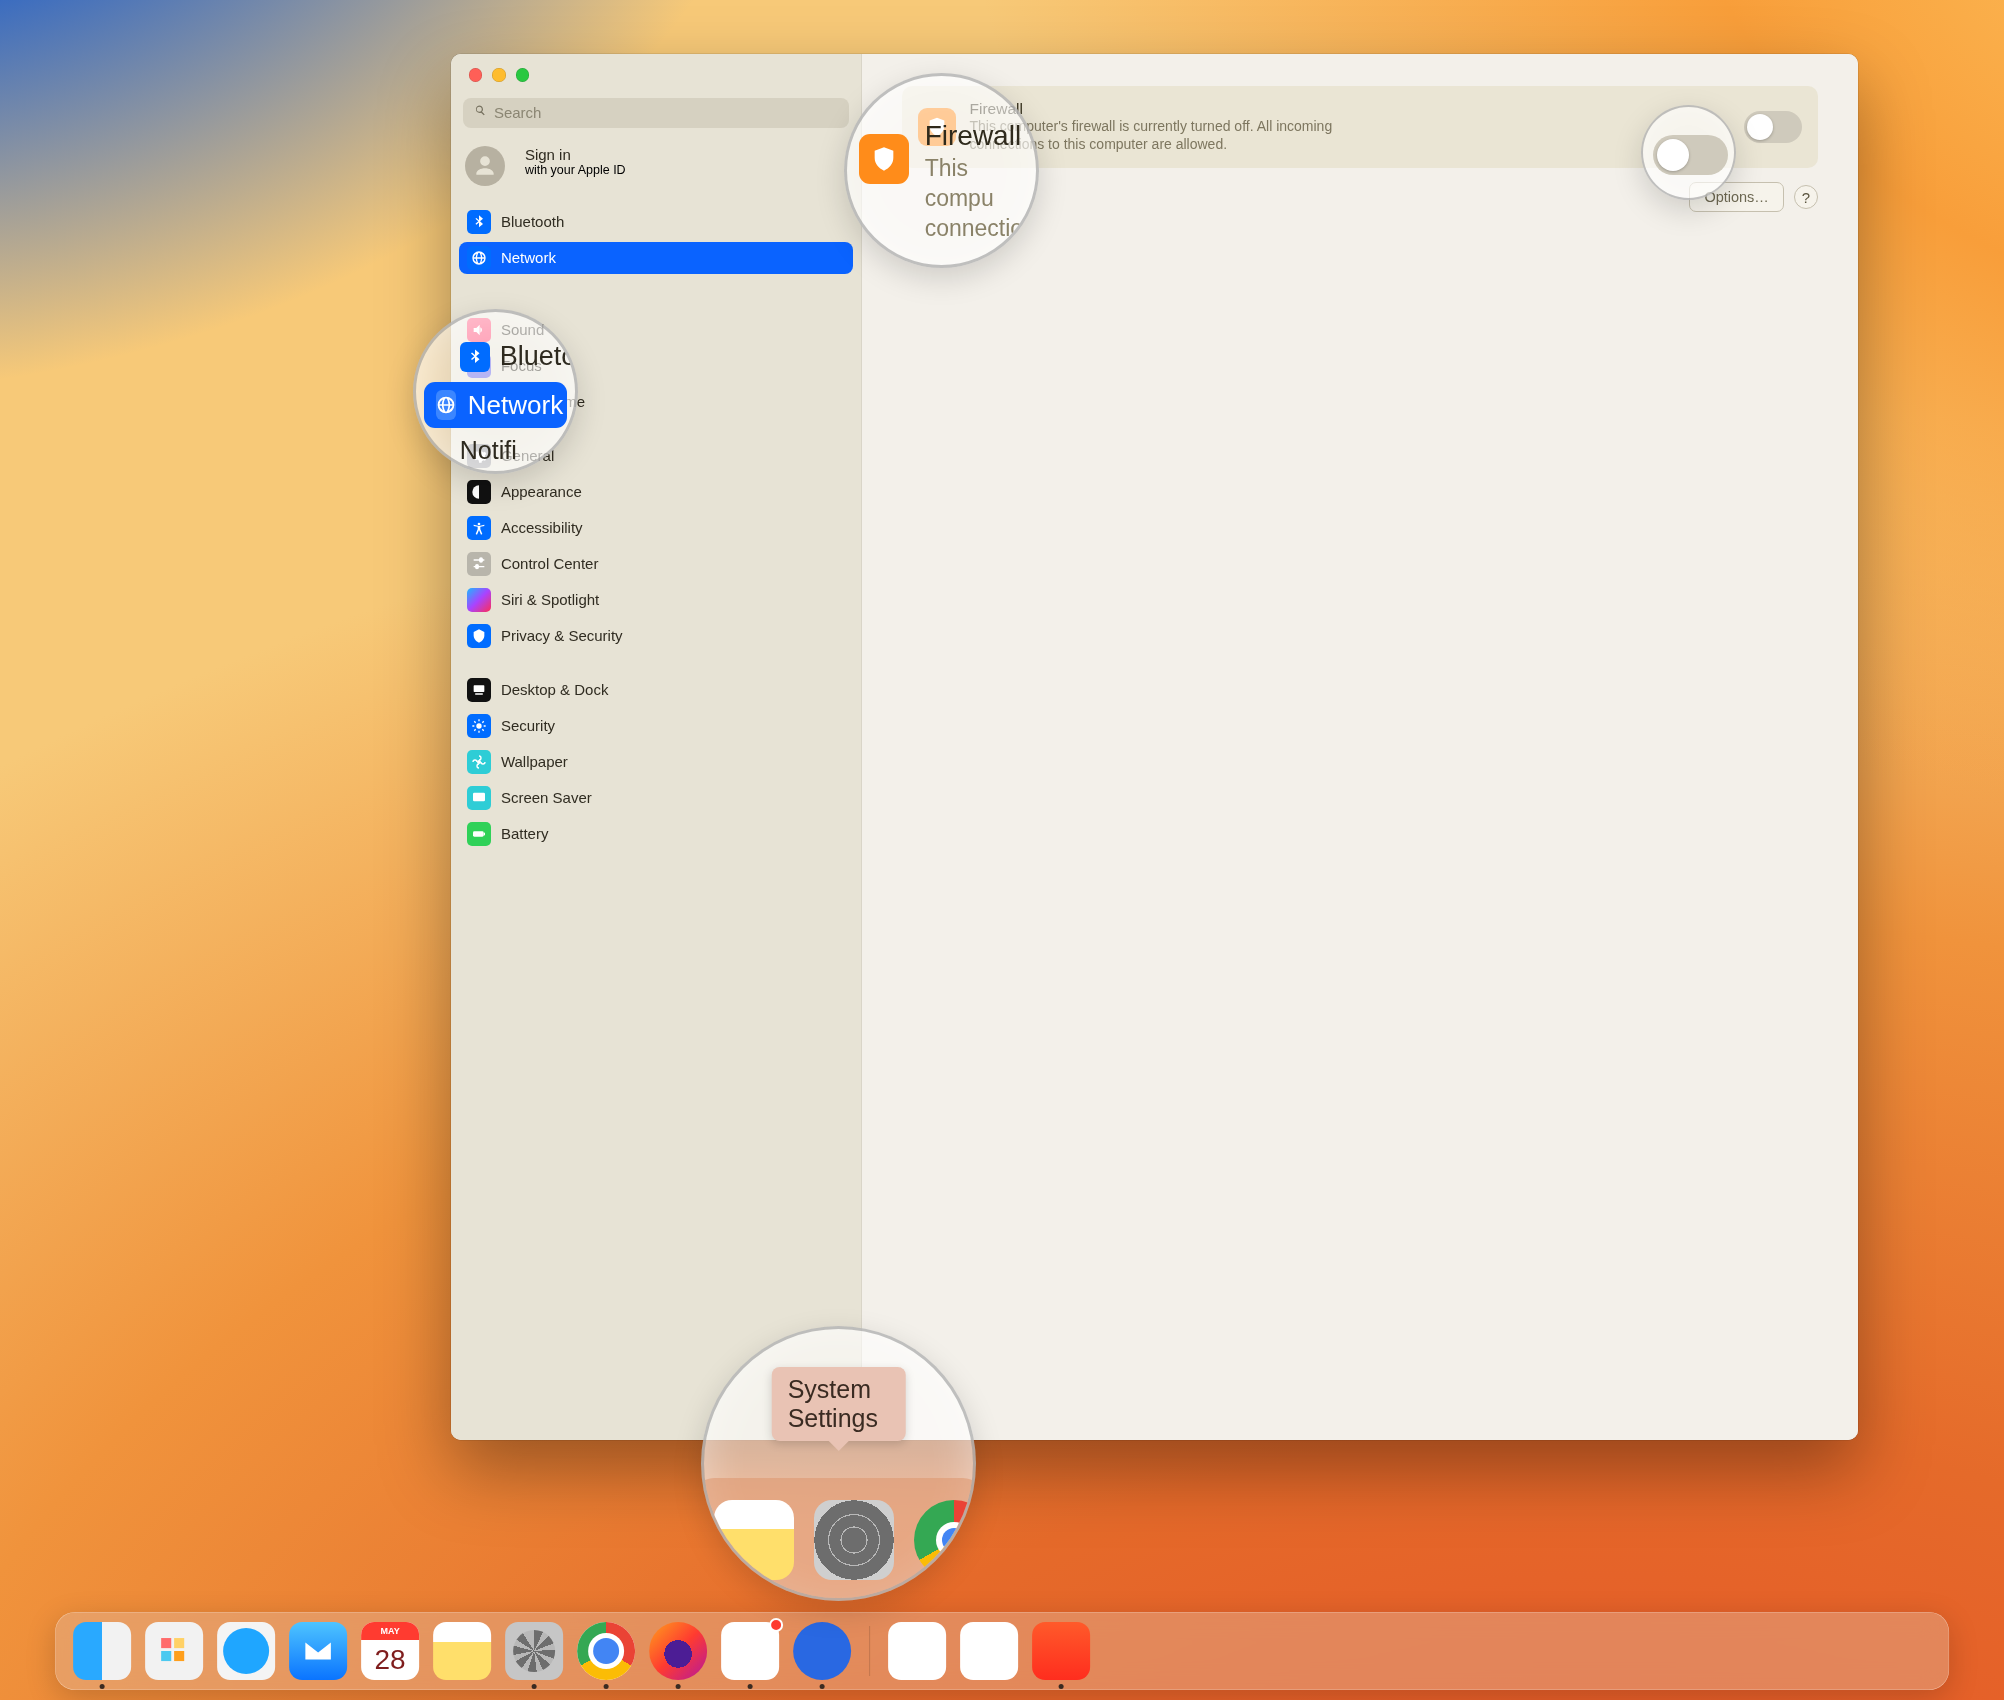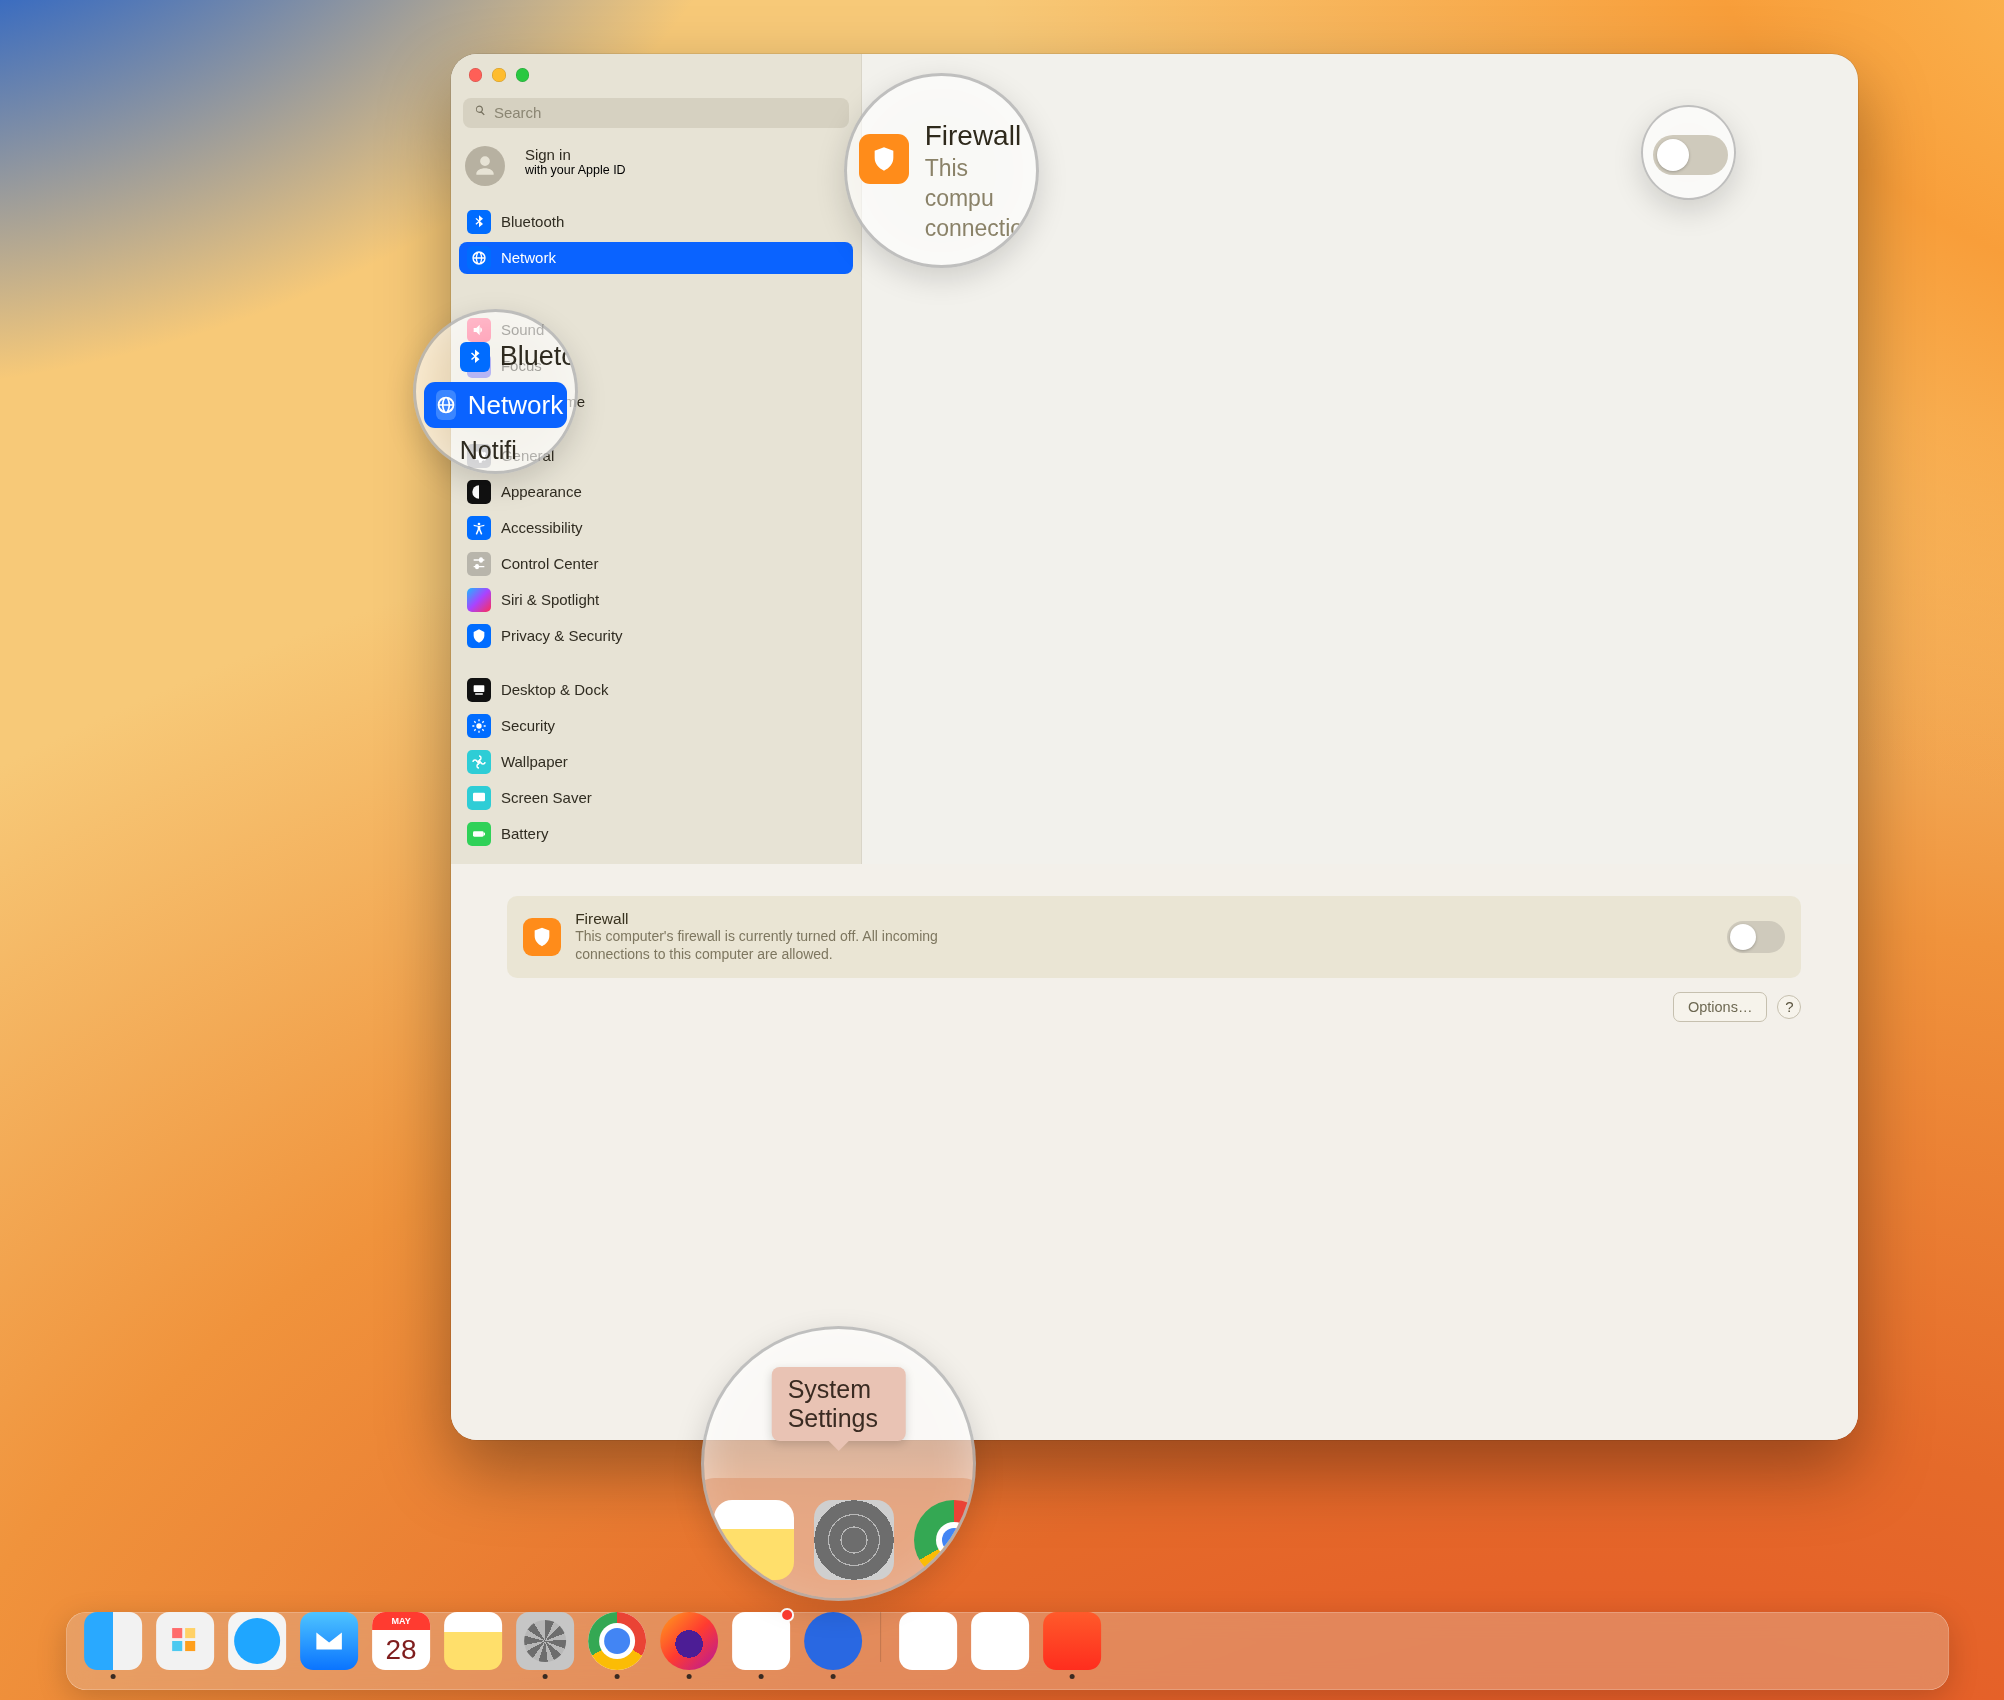--- a/index.html
+++ b/index.html
@@ -23,26 +23,25 @@
   }
 
   
   .window {
     position: absolute;
     left: 22.5%;
     top: 3.2%;
     width: 70.2%;
     height: 81.5%;
     background: #f2f1ec;
-    border-radius: 26px;
+    border-radius: 10px;
     box-shadow: 0 30px 70px rgba(0,0,0,.35), 0 0 0 .5px rgba(0,0,0,.15);
     overflow: hidden;
     display: flex;
     z-index: 5;
-    flex-direction: column;
   }
 
   .sidebar {
     width: 29.2%;
     min-width: 230px;
     background: #e7e3d5;
     border-right: 1px solid rgba(0,0,0,.06);
     display: flex; flex-direction: column;
   }
 
@@ -225,21 +224,21 @@
   
   .dock-wrap{
     position:absolute; left:50%; transform:translateX(-50%);
     bottom: 0.6%; width: 94.5%; z-index:10;
   }
   .dock{
     height: 78px; border-radius: 20px;
     background: rgba(225,180,150,.45);
     backdrop-filter: blur(12px);
     box-shadow: 0 8px 30px rgba(0,0,0,.18), inset 0 0 0 .5px rgba(255,255,255,.4);
-    display:flex; gap:14px; padding: 0 18px; margin-left: 11px;
+    display:flex; align-items:center; gap:14px; padding: 0 18px;
   }
   .dock .app{
     width:58px;height:58px;border-radius:13px;position:relative;
     display:flex;align-items:center;justify-content:center;flex:0 0 58px;
   }
   .dock .sep{ width:1px; height:50px; background:rgba(0,0,0,.15); margin:0 4px;}
   .dock .dot-ind{position:absolute;bottom:-9px;left:50%;transform:translateX(-50%);width:5px;height:5px;border-radius:50%;background:#3a2b22;}
 
   .app.finder{background:linear-gradient(90deg,#29a9ff 0 50%,#f2f2f2 50% 100%);}
   .app.launchpad{background:#f2f2f2;}

